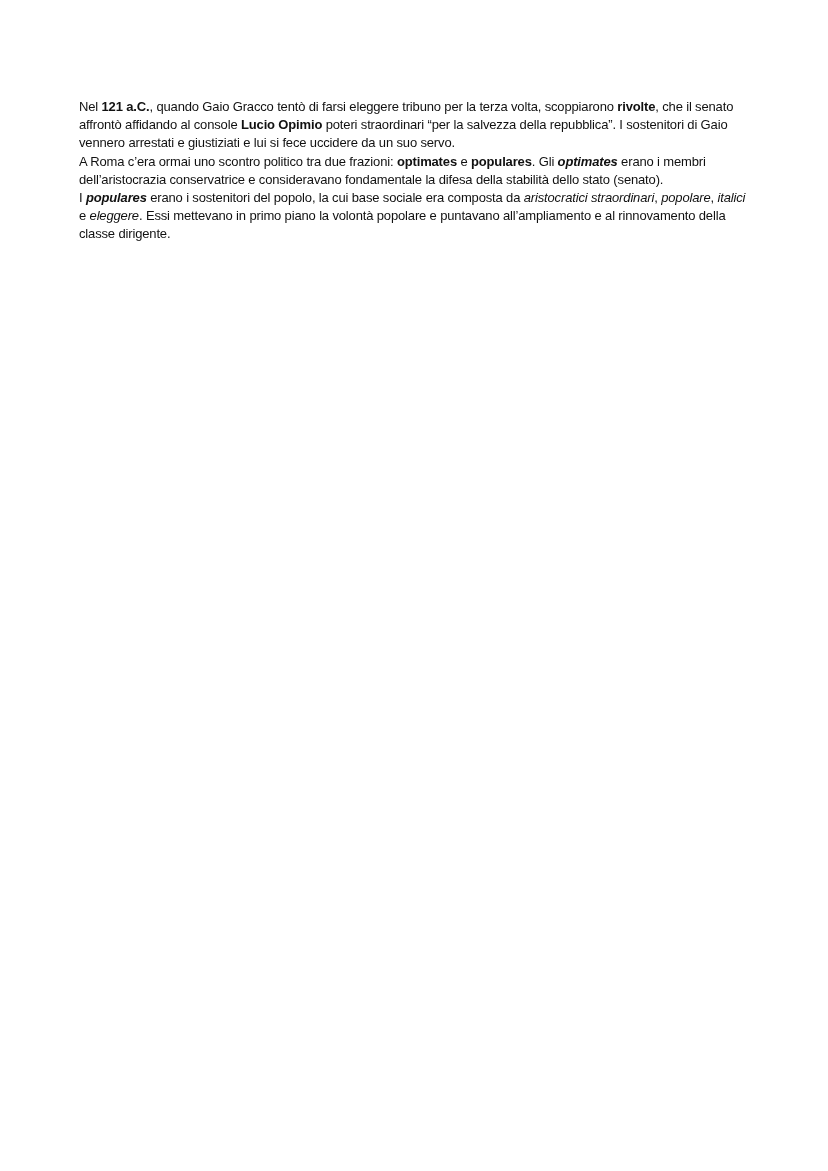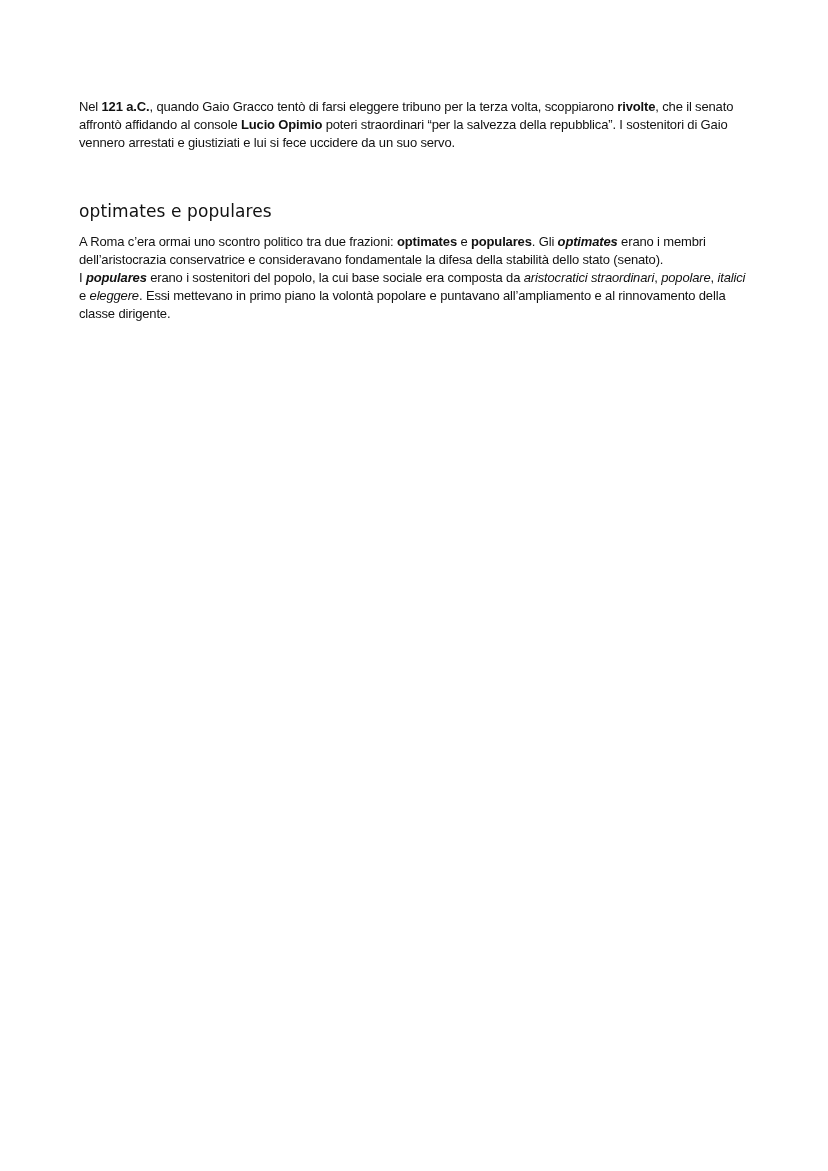--- a/index.html
+++ b/index.html
@@ -41,20 +41,19 @@
     b, strong { font-weight: bold; }
     i, em { font-style: italic; }
   </style>
 </head>
 <body>
 
 <div class="page">
 
   <p class="para-1"><span>Nel </span><b>121 a.C.</b><span>, quando Gaio Gracco tentò di farsi eleggere tribuno per la terza volta, scoppiarono </span><b>rivolte</b><span>, che il senato affrontò affidando al console </span><b>Lucio Opimio</b><span> poteri straordinari “per la salvezza della repubblica”. I sostenitori di Gaio vennero arrestati e giustiziati e lui si fece uccidere da un suo servo.</span></p>
 
-  <h2 class="section-heading">optimates e populares</h2>
 
 
   <p class="gap"><span>A Roma c’era ormai uno scontro politico tra due frazioni: </span><b>optimates</b><span> e </span><b>populares</b><span>. Gli </span><b><i>optimates</i></b><span> erano i membri dell’aristocrazia conservatrice e consideravano fondamentale la difesa della stabilità dello stato (senato).</span></p>
 
   <p class="gap"><span>I </span><b><i>populares</i></b><span> erano i sostenitori del popolo, la cui base sociale era composta da </span><i>aristocratici straordinari</i><span>, </span><i>popolare</i><span>, </span><i>italici</i><span> e </span><i>eleggere</i><span>. Essi mettevano in primo piano la volontà popolare e puntavano all’ampliamento e al rinnovamento della classe dirigente.</span></p>
 
 </div>
 
 </body></html>

